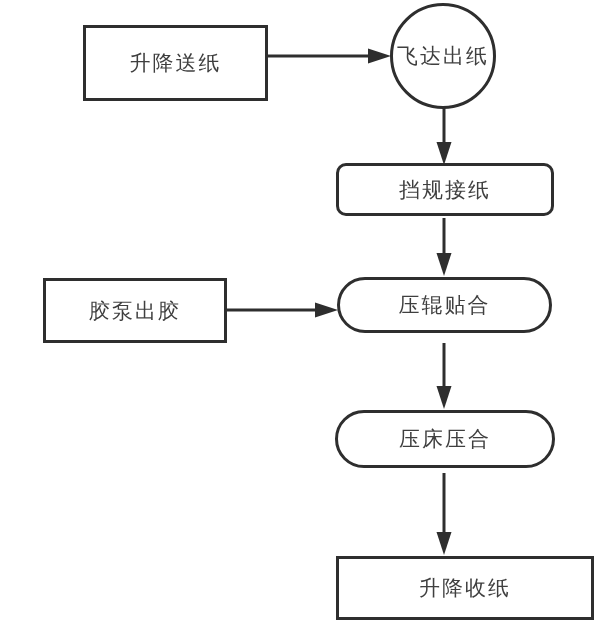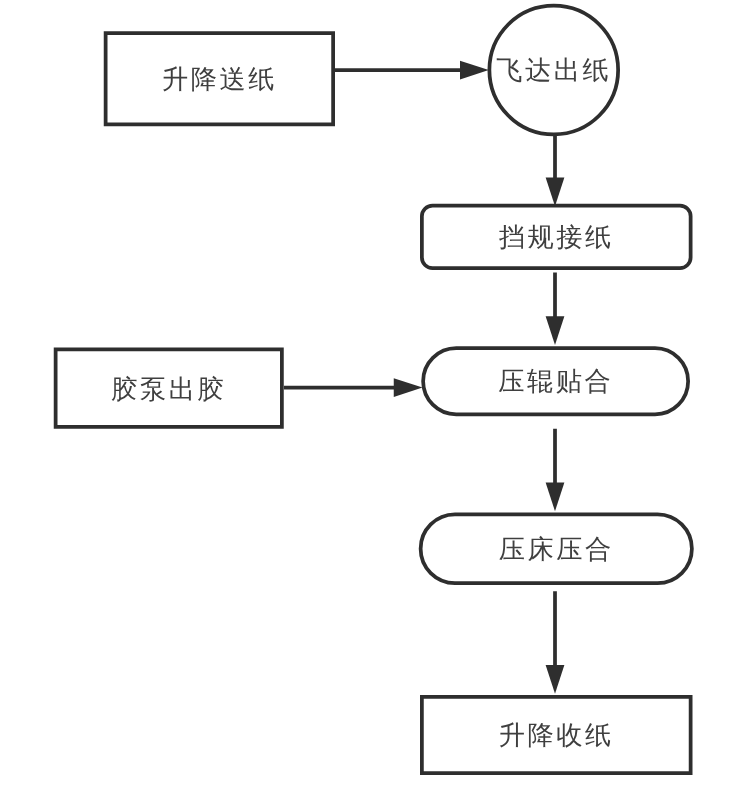--- a/index.html
+++ b/index.html
@@ -45,21 +45,21 @@
     line-height: 33px;
   }
 
   
   #node-lift-feed      { left: 43px;  top: 25px;  width: 185px; height: 76px; margin-left: 40px; }
   #node-feeder-out     { left: 390px; top: 3px;   width: 106px; height: 106px; }
   #node-gauge-receive  { left: 336px; top: 163px; width: 218px; height: 53px; }
   #node-glue-pump      { left: 43px;  top: 278px; width: 184px; height: 65px; align-items: center; }
   #node-roller-laminate{ left: 337px; top: 277px; width: 215px; height: 56px; }
   #node-press-laminate { left: 335px; top: 410px; width: 220px; height: 58px; }
-  #node-lift-collect   { left: 336px; top: 556px; width: 218px; height: 64px; }
+  #node-lift-collect   { left: 336px; top: 556px; width: 258px; height: 64px; }
 
   .arrow-line { stroke: #2e2e2e; stroke-width: 3; fill: none; }
   .arrow-head { fill: #2e2e2e; stroke: none; }
 </style>
 </head>
 <body>
 
 <div class="canvas">
 
   <svg class="arrows-layer" viewBox="0 0 600 633" xmlns="http://www.w3.org/2000/svg">

